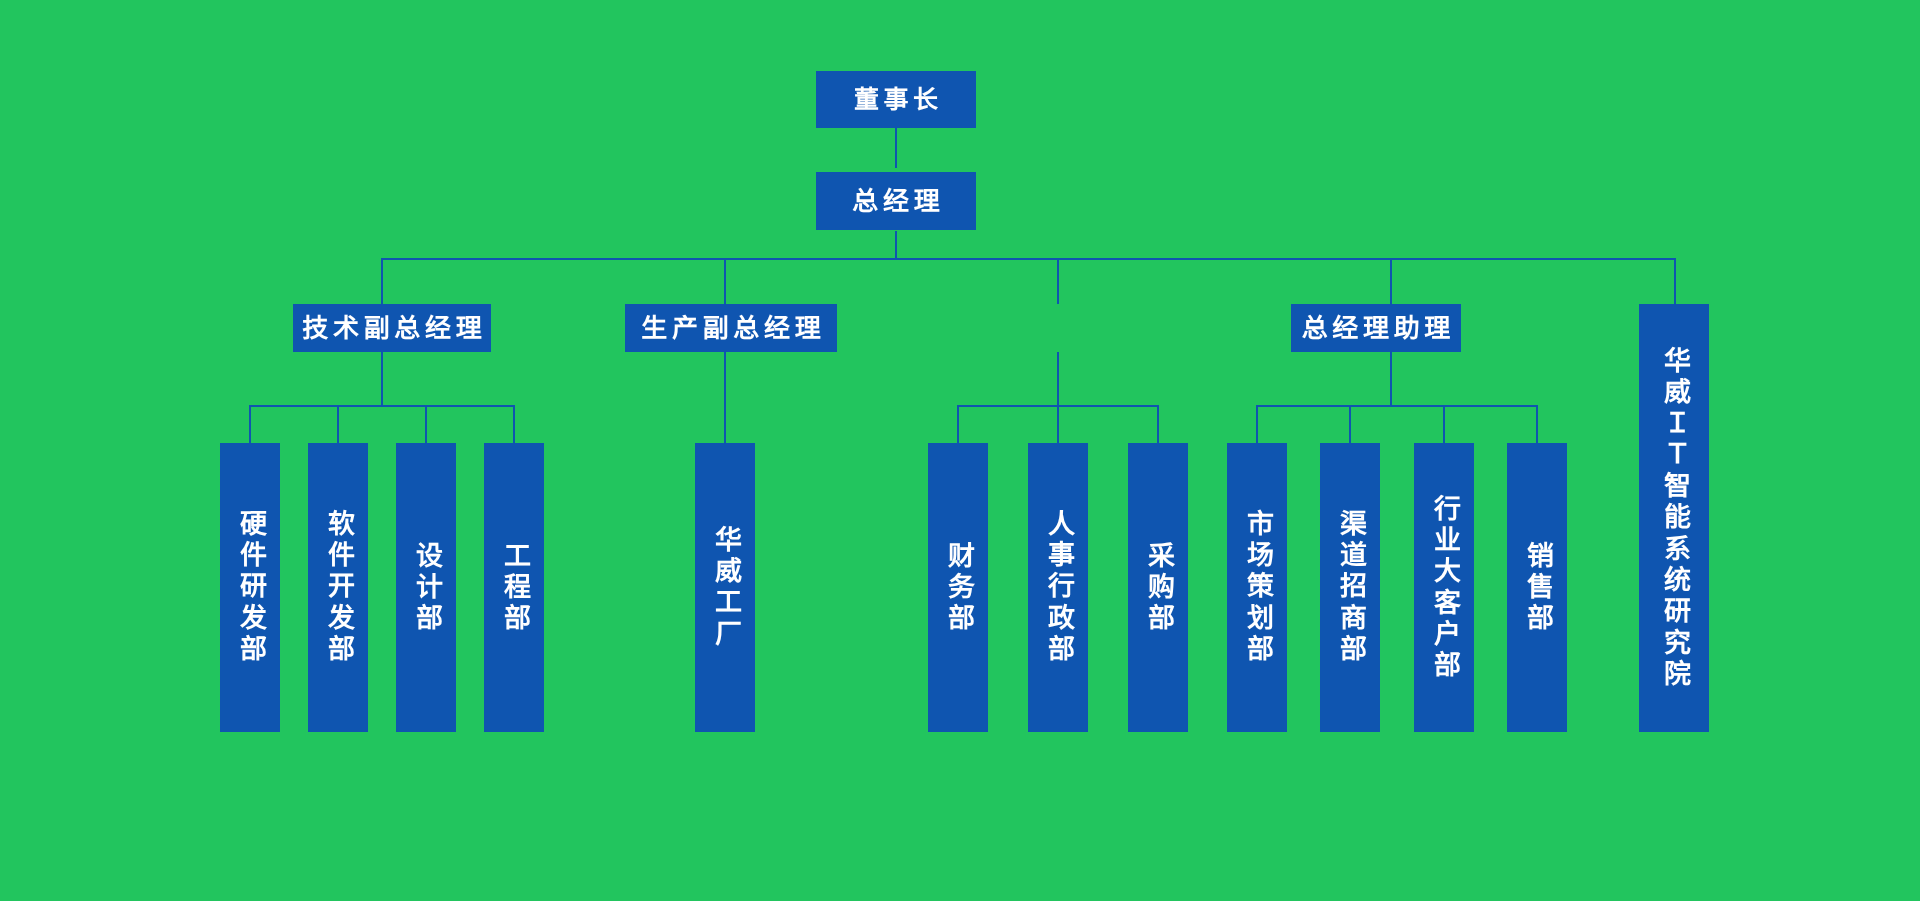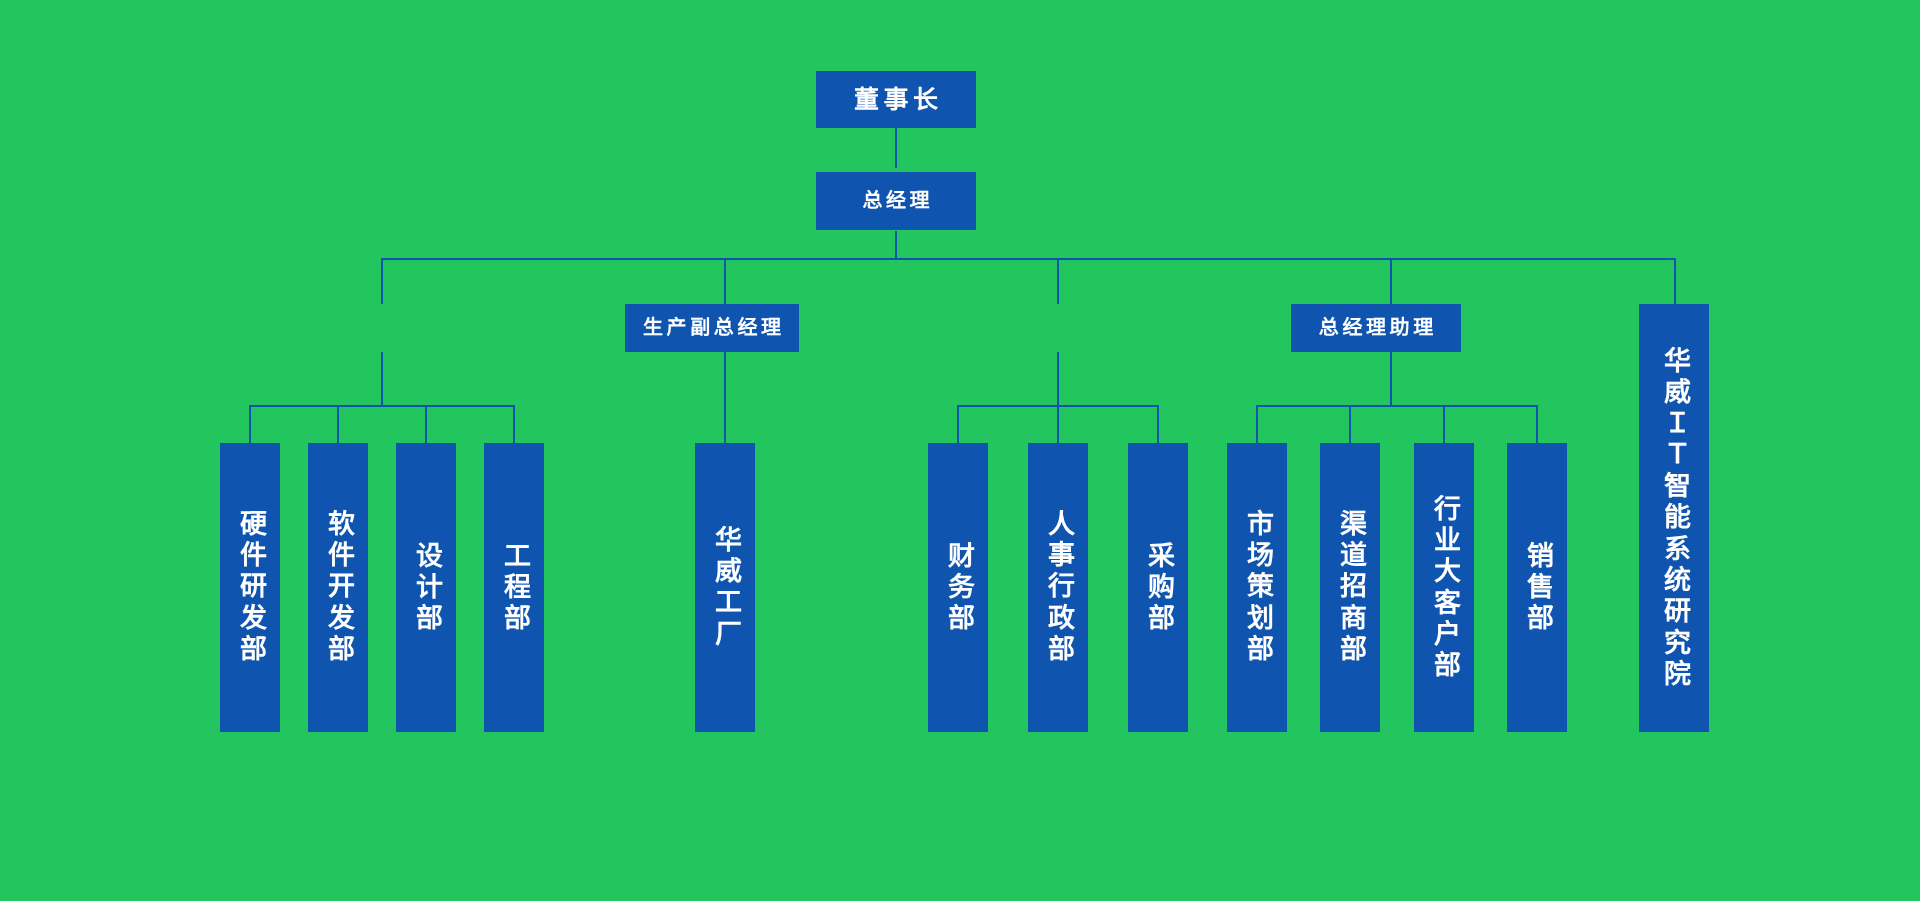--- a/index.html
+++ b/index.html
@@ -42,21 +42,21 @@
     writing-mode: vertical-rl;
     text-orientation: upright;
     font-size: 27px;
     letter-spacing: 0.16em;
     text-indent: 0;
     padding-top: 6px;
     padding-bottom: 6px;
     text-align: center;
   }
   .node.level-0 { font-size: 25px; }
-  .node.level-1 { font-size: 20px; justify-content: center; }
+  .node.level-1 { font-size: 26px; justify-content: center; }
 
   
   .line {
     position: absolute;
     background: #0f55b0;
     z-index: 1;
   }
   .line.v { width: 2px; }
   .line.h { height: 2px; }
 </style>
@@ -100,22 +100,25 @@
   <div class="line v" style="left:1536px; top:405px; height:38px;"></div>
 
   <div class="node horizontal level-0" style="left:816px; top:71px; width:160px; height:57px;">
     <span>董事长</span>
   </div>
 
   <div class="node horizontal level-1" style="left:816px; top:172px; width:160px; height:58px;">
     <span>总经理</span>
   </div>
 
+  <div class="node horizontal level-1" style="left:293px; top:304px; width:198px; height:48px;">
+    <span>技术副总经理</span>
+  </div>
 
-  <div class="node horizontal level-1" style="left:625px; top:304px; width:174px; height:48px;">
+  <div class="node horizontal level-1" style="left:625px; top:304px; width:212px; height:48px;">
     <span>生产副总经理</span>
   </div>
 
 
   <div class="node horizontal level-1" style="left:1291px; top:304px; width:170px; height:48px;">
     <span>总经理助理</span>
   </div>
 
   <div class="node vertical" style="left:1639px; top:304px; width:70px; height:428px;">
     <span>华威ＩＴ智能系统研究院</span>

